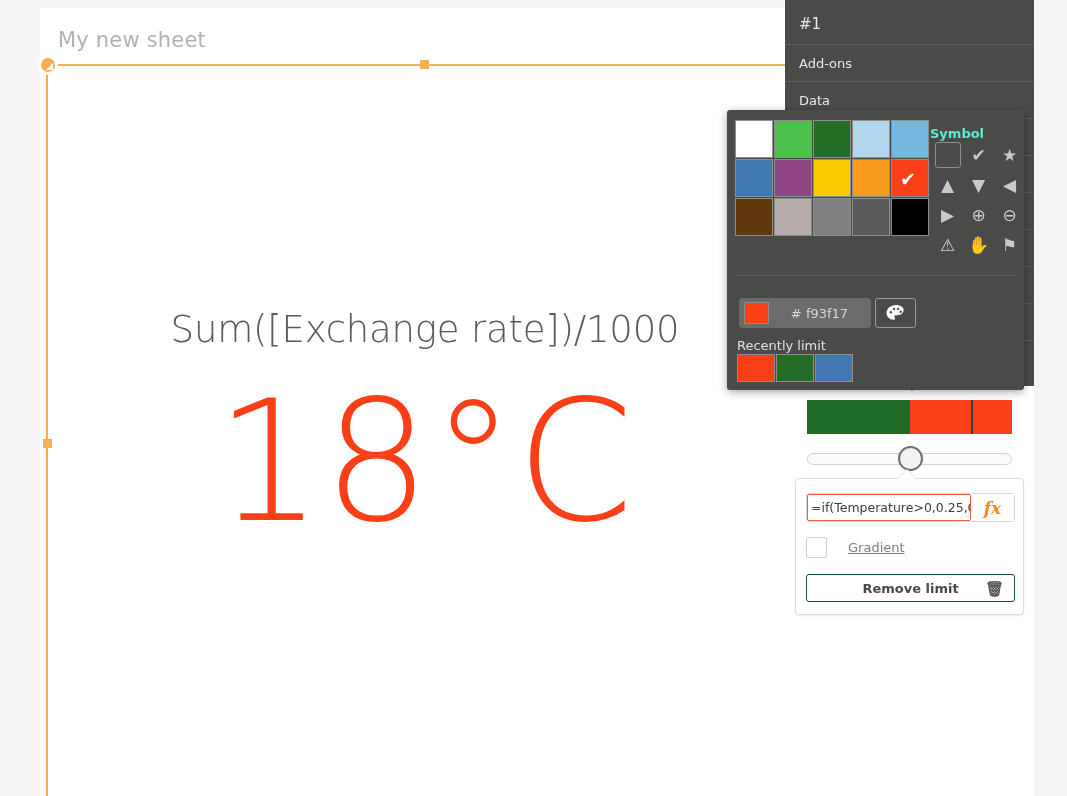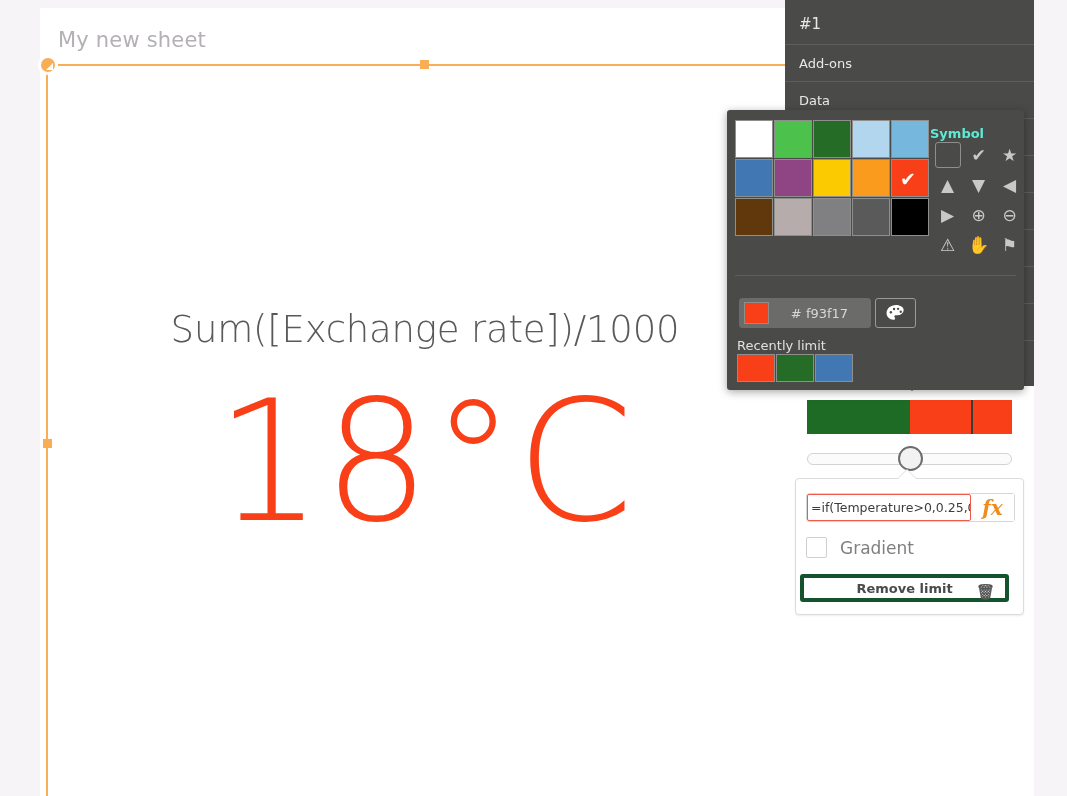--- a/index.html
+++ b/index.html
@@ -115,31 +115,31 @@
   }
   .expr-input {
     flex: 1; border: 1px solid #ef5b4a; border-radius: 2px;
     font-size: 12.5px; color: #3d3d3d; padding: 0 3px;
     display: flex; align-items: center; background: #fff;
     white-space: nowrap; overflow: hidden;
     font-family: "DejaVu Sans", sans-serif;
   }
   .fx-btn {
     width: 43px; display: flex; align-items: center; justify-content: center;
-    color: #ef8c1c; font-size: 20px; font-style: italic; font-weight: bold;
+    color: #ef8c1c; font-size: 17px; font-style: italic; font-weight: bold;
     font-family: "DejaVu Serif", serif; background: #fff;
   }
   .grad-row { position: absolute; left: 10px; top: 58px; display: flex; align-items: center; }
   .grad-box {
     width: 21px; height: 21px; border: 1px solid #cfcfcf; border-radius: 2px; background: #fff;
   }
-  .grad-label { margin-left: 13px; font-size: 17px; color: #7f7f7f; }
+  .grad-label { margin-left: 21px; font-size: 13px; color: #7f7f7f; text-decoration: underline; }
   .remove-btn {
-    position: absolute; left: 4px; top: 95px; width: 209px; height: 28px;
-    border: 4px solid #14532d; border-radius: 3px; background: #fff;
+    position: absolute; left: 10px; top: 95px; width: 209px; height: 28px;
+    border: 1px solid #14532d; border-radius: 3px; background: #fff;
     display: flex; align-items: center; justify-content: center;
     font-size: 13px; font-weight: bold; color: #4a4a4a; position: absolute;
   }
   .trash-icon { position: absolute; right: 10px; top: 5px; color: #555; font-size: 15px; }
 
   
   .picker {
     position: absolute; left: 727px; top: 110px; width: 297px; height: 280px;
     background: #4a4a48; border-radius: 3px;
     box-shadow: 0 2px 8px rgba(0,0,0,0.35);

